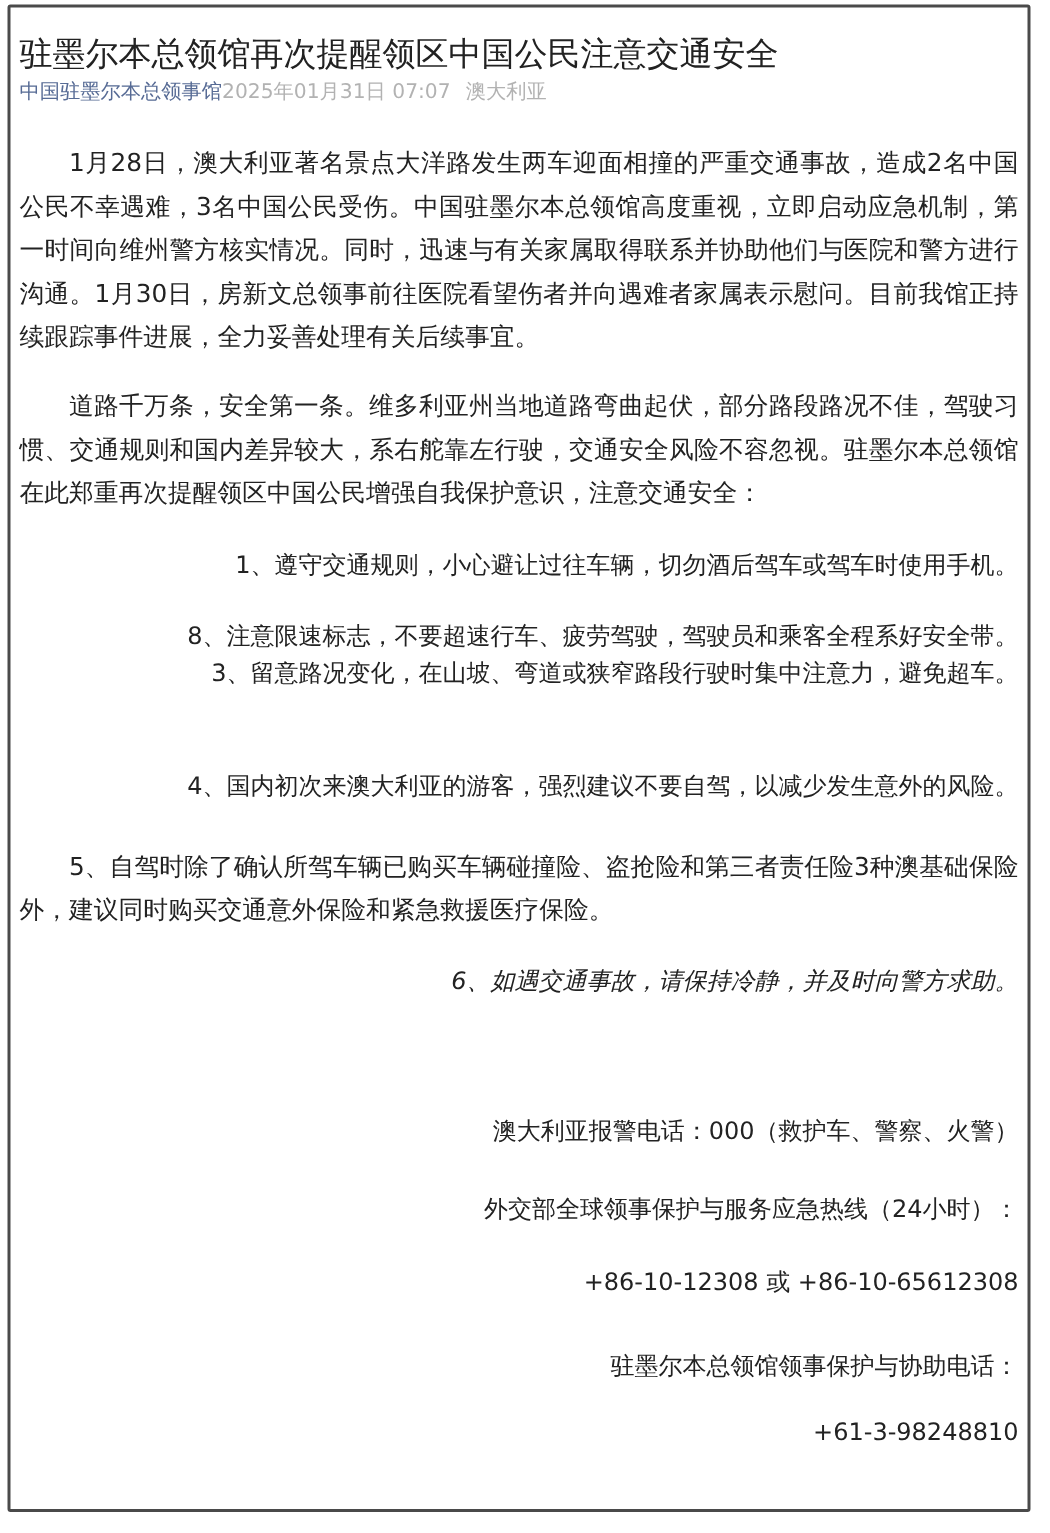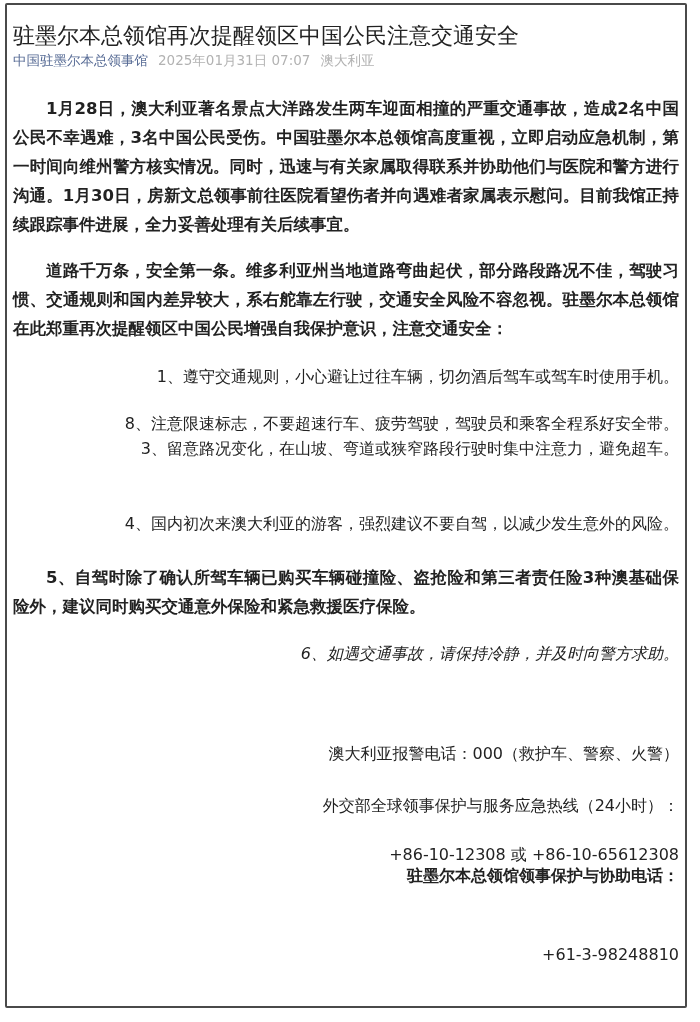--- a/index.html
+++ b/index.html
@@ -10,25 +10,25 @@
     border: 2px solid #4a4a4a; border-radius: 2px; background: #fff; box-sizing: border-box;
   }
   .title {
     position: absolute; left: 13px; top: 10px; font-size: 22px; color: #222;
     letter-spacing: 0px; white-space: nowrap; margin-top: 11px;
   }
   .meta {
     position: absolute; left: 13px; top: 52px; font-size: 13.5px; white-space: nowrap;
   }
   .meta .source { color: #576b95; }
-  .meta .date { color: #b2b2b2; margin-left: 10px; }
+  .meta .date { color: #b2b2b2; }
   .meta .region { color: #b2b2b2; margin-left: 10px; }
   .para {
     position: absolute; left: 13px; width: 666px; font-size: 16.5px; line-height: 29px;
-    text-indent: 2em; color: #222; text-align: justify; margin: 0; font-weight: bold;
+    text-indent: 2em; color: #222; text-align: justify; margin: 0;
   }
   .line {
     position: absolute; left: 13px; width: 666px; font-size: 16px; line-height: 26px;
     color: #222; white-space: nowrap; margin: 0; text-indent: 2em; text-align: right;
   }
 </style>
 </head>
 <body>
 
 <div class="frame"></div>
@@ -45,14 +45,14 @@
 <p class="line" style="top:364px;">1、遵守交通规则，小心避让过往车辆，切勿酒后驾车或驾车时使用手机。</p>
 <p class="line" style="top:411px;">8、注意限速标志，不要超速行车、疲劳驾驶，驾驶员和乘客全程系好安全带。</p>
 <p class="line" style="top:436px;">3、留意路况变化，在山坡、弯道或狭窄路段行驶时集中注意力，避免超车。</p>
 <p class="line" style="top:511px;">4、国内初次来澳大利亚的游客，强烈建议不要自驾，以减少发生意外的风险。</p>
 <p class="para" style="top:563px; line-height:29px;">5、自驾时除了确认所驾车辆已购买车辆碰撞险、盗抢险和第三者责任险3种澳基础保险外，建议同时购买交通意外保险和紧急救援医疗保险。</p>
 <p class="line" style="top:641px;font-style:italic;">6、如遇交通事故，请保持冷静，并及时向警方求助。</p>
 
 <p class="line" style="top:741px;">澳大利亚报警电话：000（救护车、警察、火警）</p>
 <p class="line" style="top:793px;">外交部全球领事保护与服务应急热线（24小时）：</p>
 <p class="line" style="top:842px;">+86-10-12308 或 +86-10-65612308</p>
-<p class="line" style="top:863px;font-weight:bold;">驻墨尔本总领馆领事保护与协助电话：</p>
+<p class="line" style="top:898px;">驻墨尔本总领馆领事保护与协助电话：</p>
 <p class="line" style="top:942px;">+61-3-98248810</p>
 
 </body></html>

